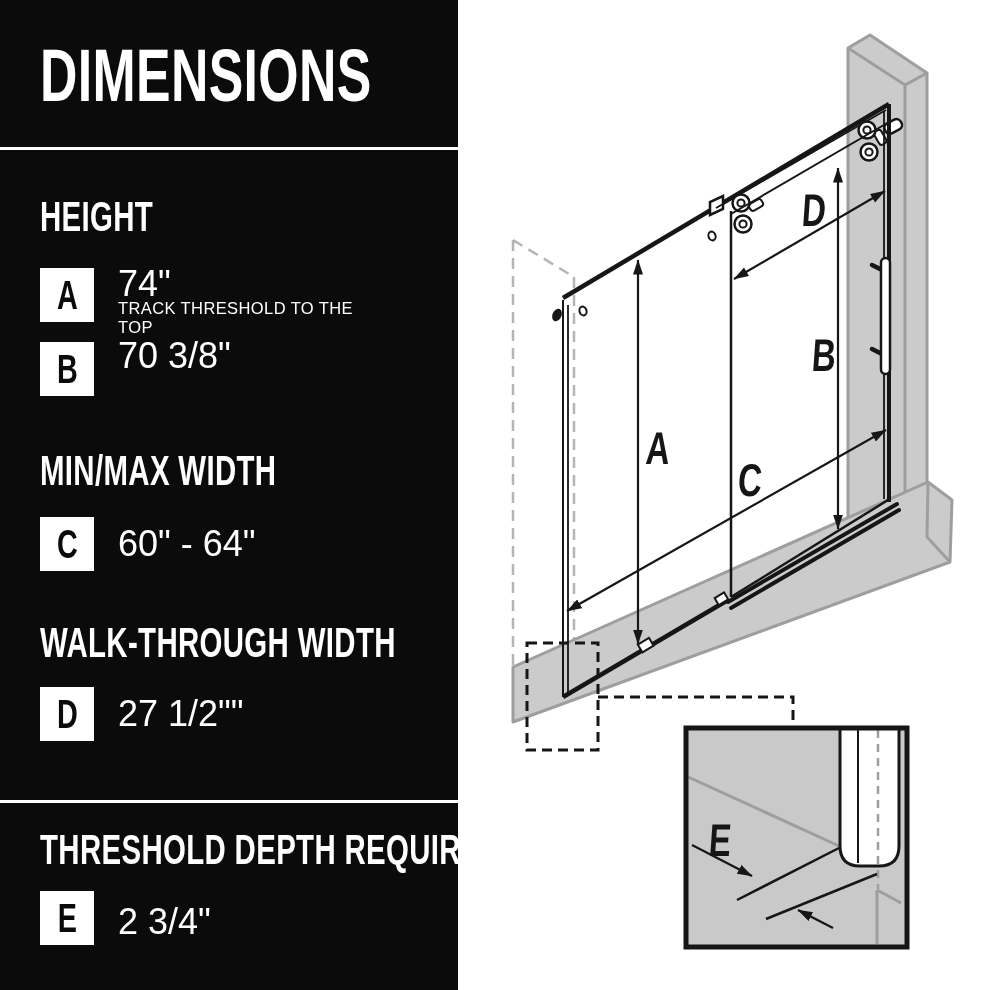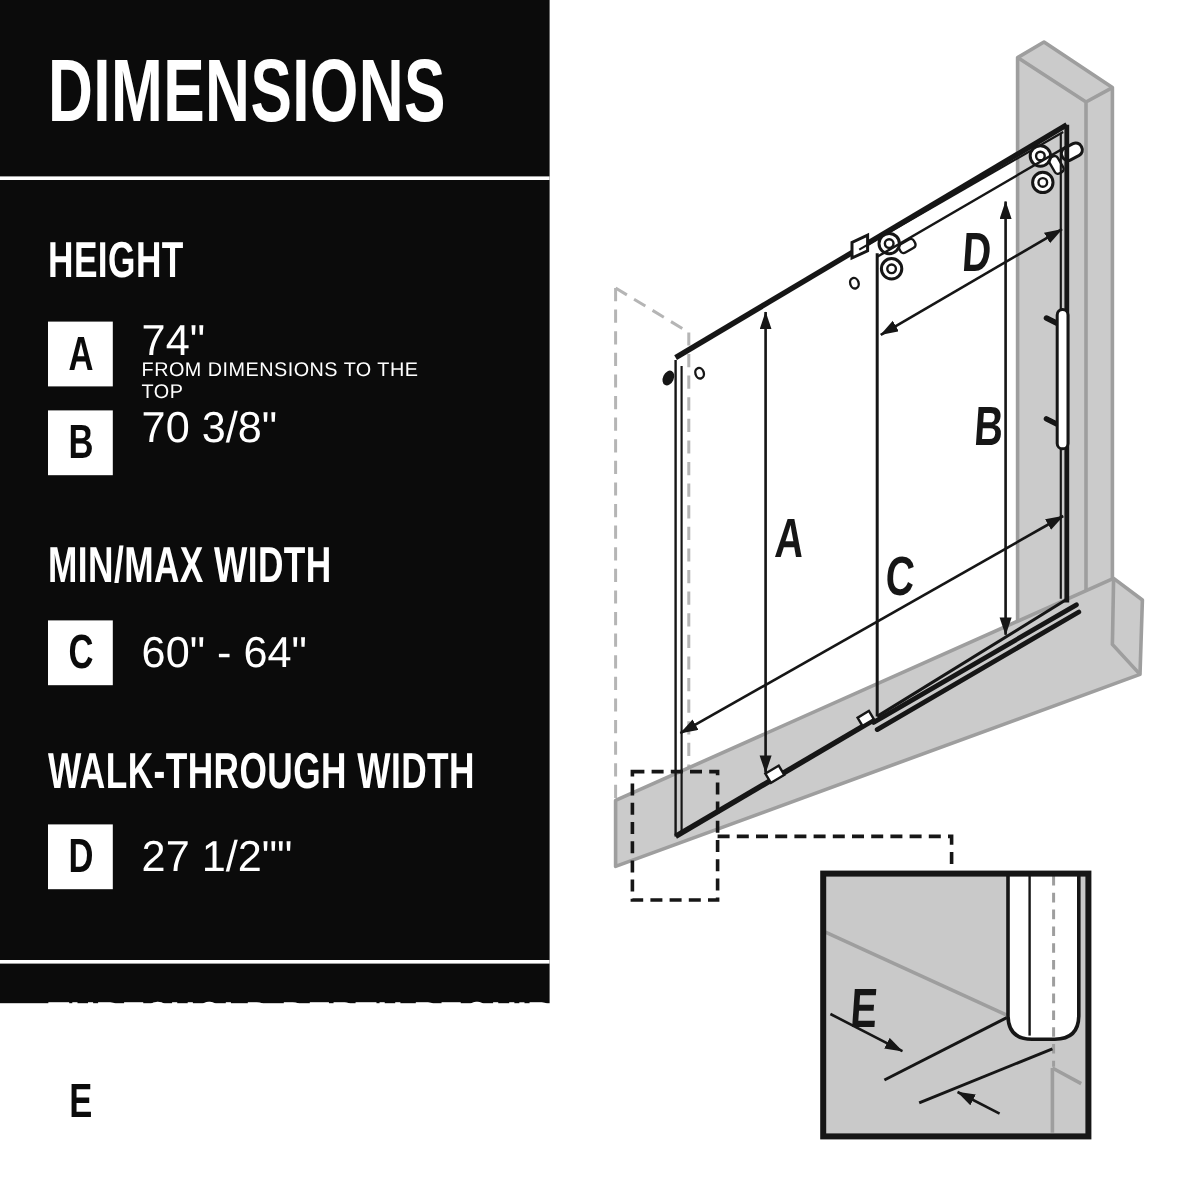--- a/index.html
+++ b/index.html
@@ -5,21 +5,21 @@
   html,body { margin:0; padding:0; }
   body {
     width:990px; height:990px; position:relative; overflow:hidden;
     background:#ffffff; font-family:"Liberation Sans", sans-serif;
   }
   .stage { position:absolute; inset:0; }
   svg.diagram { position:absolute; left:0; top:0; z-index:1; }
 
   
   .panel {
-    position:absolute; left:0; top:0; width:458px; height:836px;
+    position:absolute; left:0; top:0; width:458px; height:990px;
     background:#0b0b0b; color:#ffffff; z-index:2;
   }
   .divider { position:absolute; left:0; width:458px; height:3px; background:#ffffff; }
   .cond {
     display:inline-block; font-weight:700; white-space:nowrap;
     transform-origin:0 0; letter-spacing:.5px;
   }
   .title   { position:absolute; left:40px; top:39px;  font-size:74px; line-height:1; transform:scaleX(.70); }
   .sec-h   { position:absolute; left:40px; font-size:42px; line-height:1; transform:scaleX(.70); }
   .h-height { top:196px; } .h-minmax { top:450px; } .h-walk { top:622px; } .h-thresh { top:829px; }
@@ -148,21 +148,21 @@
 
     <span class="cond title">DIMENSIONS</span>
     <div class="divider" style="top:147px"></div>
 
     <span class="cond sec-h h-height">HEIGHT</span>
 
     <div class="lbox b-a">
       <span>A</span>
     </div>
     <div class="val v-a">74"</div>
-    <div class="note n-a">FROM DIMENSIONS TO THE TOP</div>
+    <div class="note n-a">TRACK THRESHOLD TO THE TOP</div>
 
     <div class="lbox b-b">
       <span>B</span>
     </div>
     <div class="val v-b">70 3/8"</div>
 
     <span class="cond sec-h h-minmax">MIN/MAX WIDTH</span>
 
     <div class="lbox b-c">
       <span>C</span>

